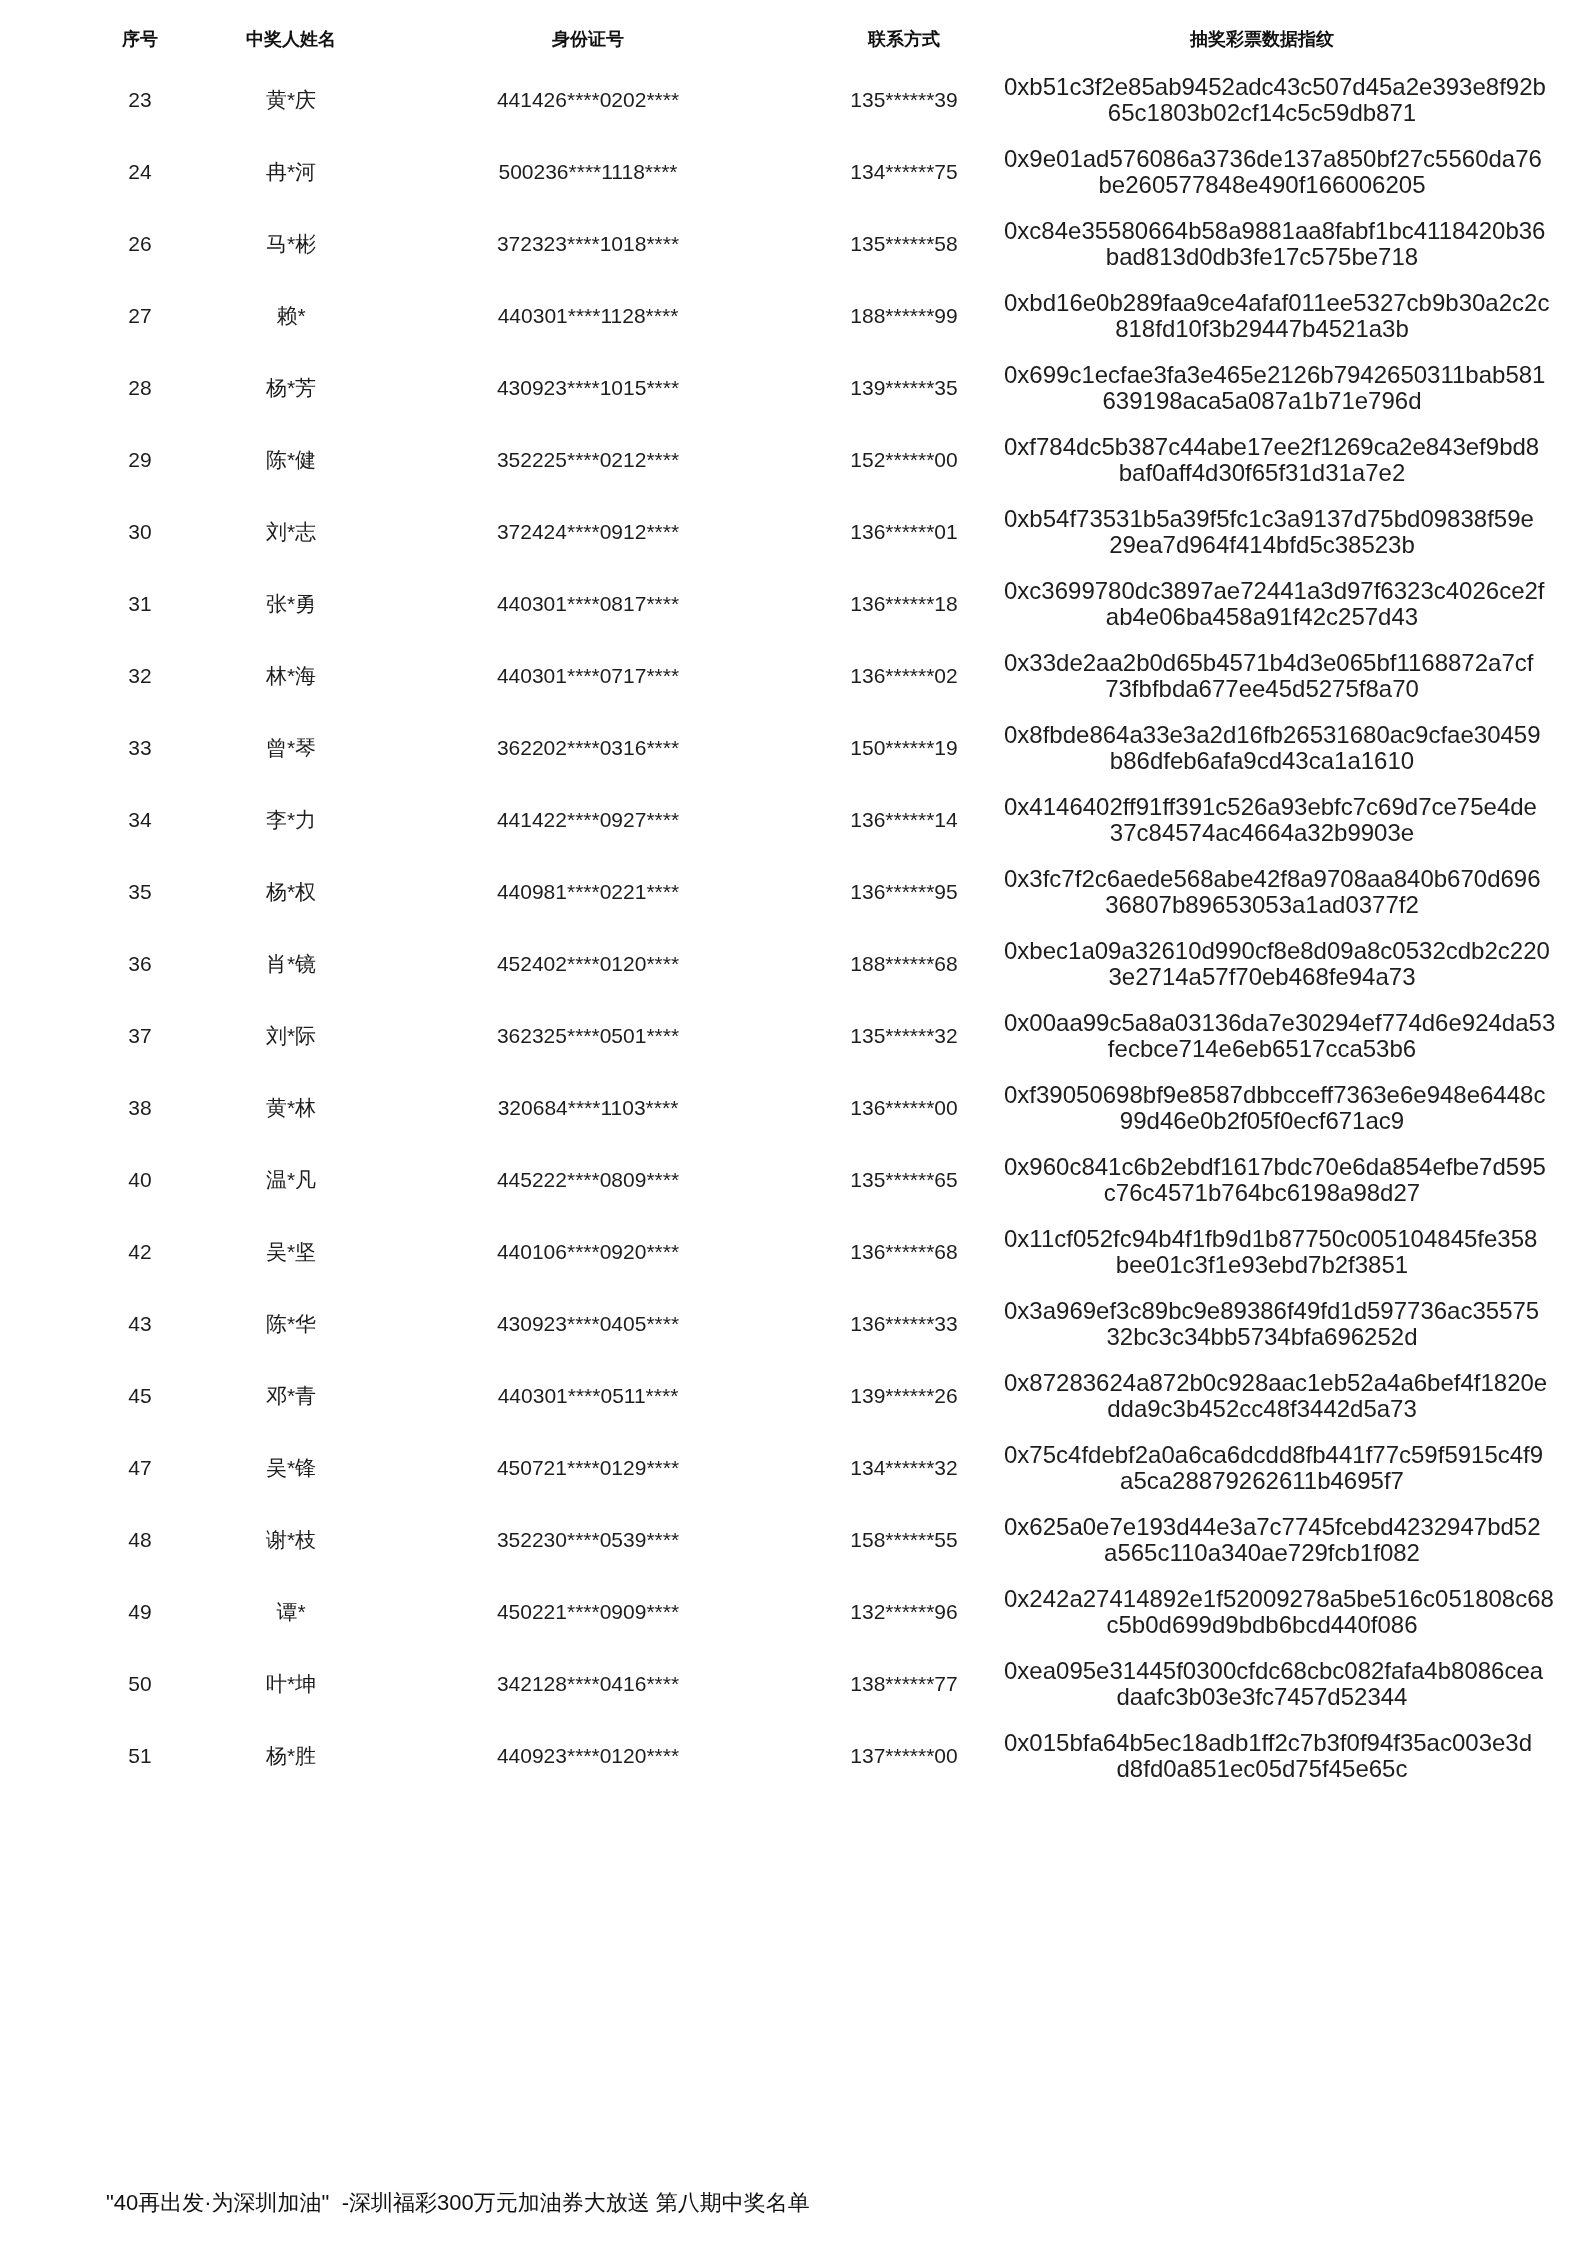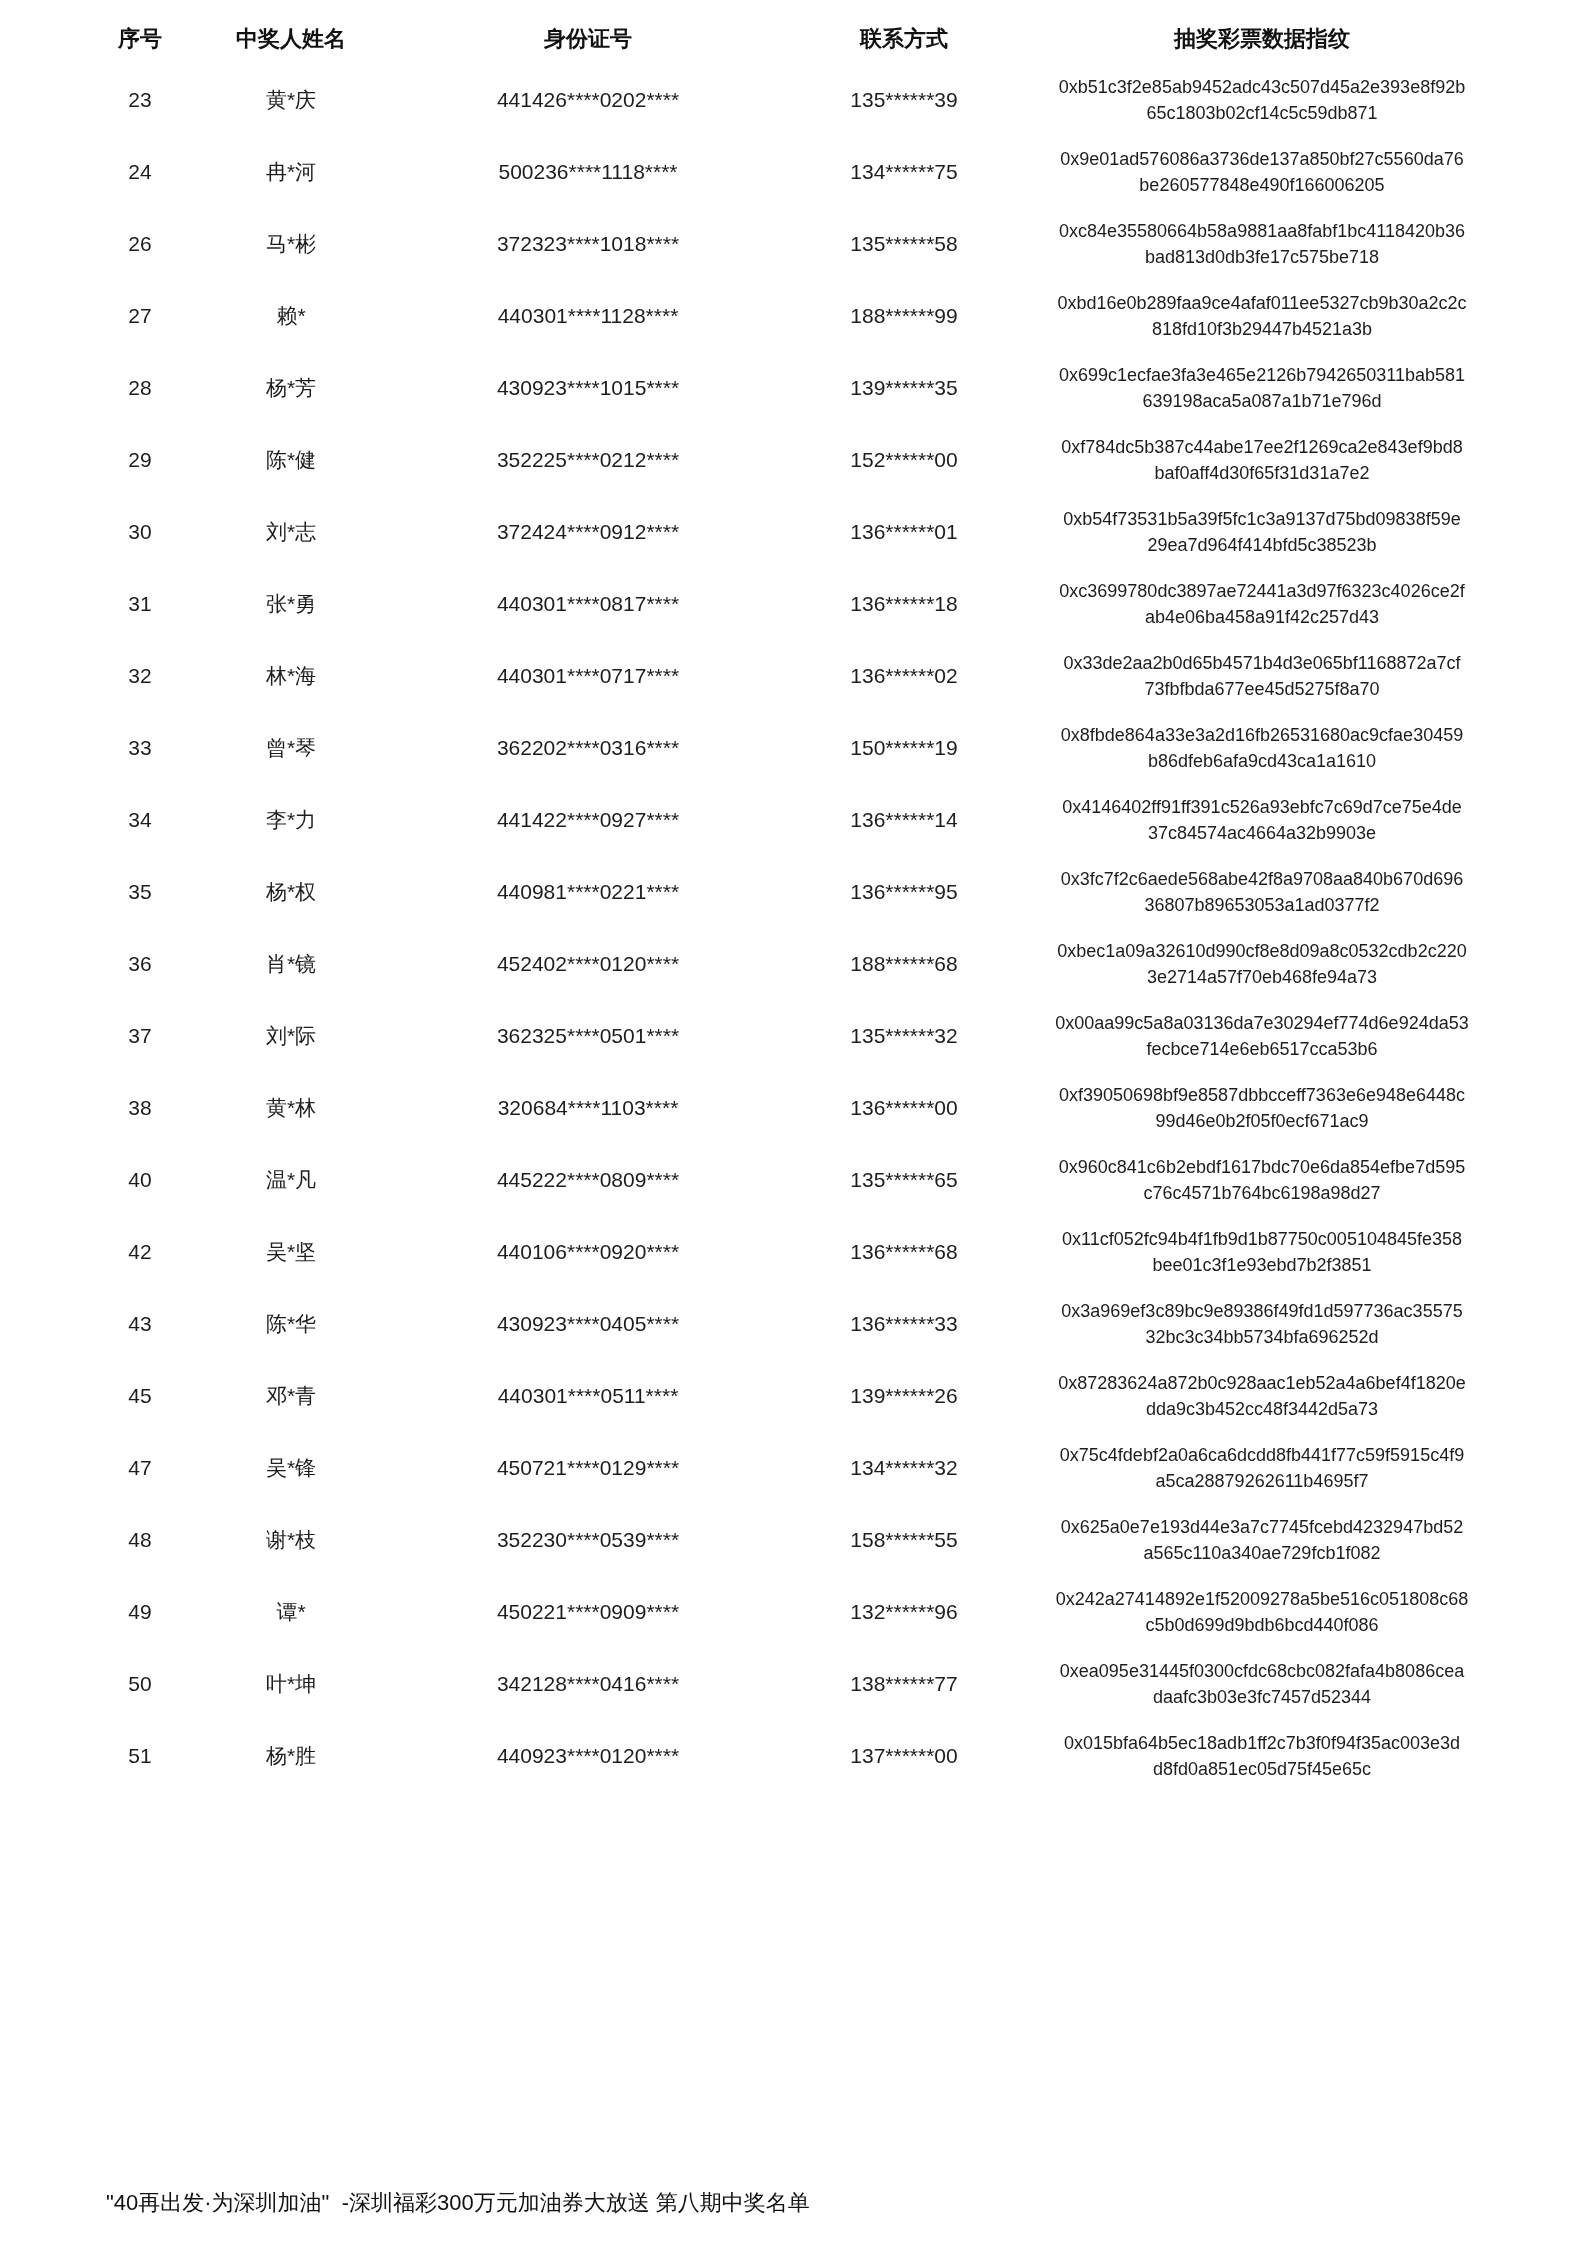--- a/index.html
+++ b/index.html
@@ -22,39 +22,39 @@
     border-collapse: collapse;
     table-layout: fixed;
   }
   col.c-no    { width: 140px; }
   col.c-name  { width: 162px; }
   col.c-id    { width: 432px; }
   col.c-phone { width: 200px; }
   col.c-hash  { width: 516px; }
 
   thead th {
-    font-size: 22px;
+    font-size: 18px;
     font-weight: 700;
     color: #111111;
     text-align: center;
     vertical-align: middle;
     height: 50px;
     padding: 0;
   }
   tbody td {
     font-size: 21px;
     font-weight: 400;
     text-align: center;
     vertical-align: middle;
     height: 72px;
     padding: 0;
     color: #1d1d1d;
   }
   td.hash-cell {
-    font-size: 18px;
+    font-size: 24px;
     line-height: 26px;
     letter-spacing: 0;
   }
   .hash-line {
     display: block;
     white-space: nowrap;
   }
   .footer-line {
     position: absolute;
     left: 106px;

